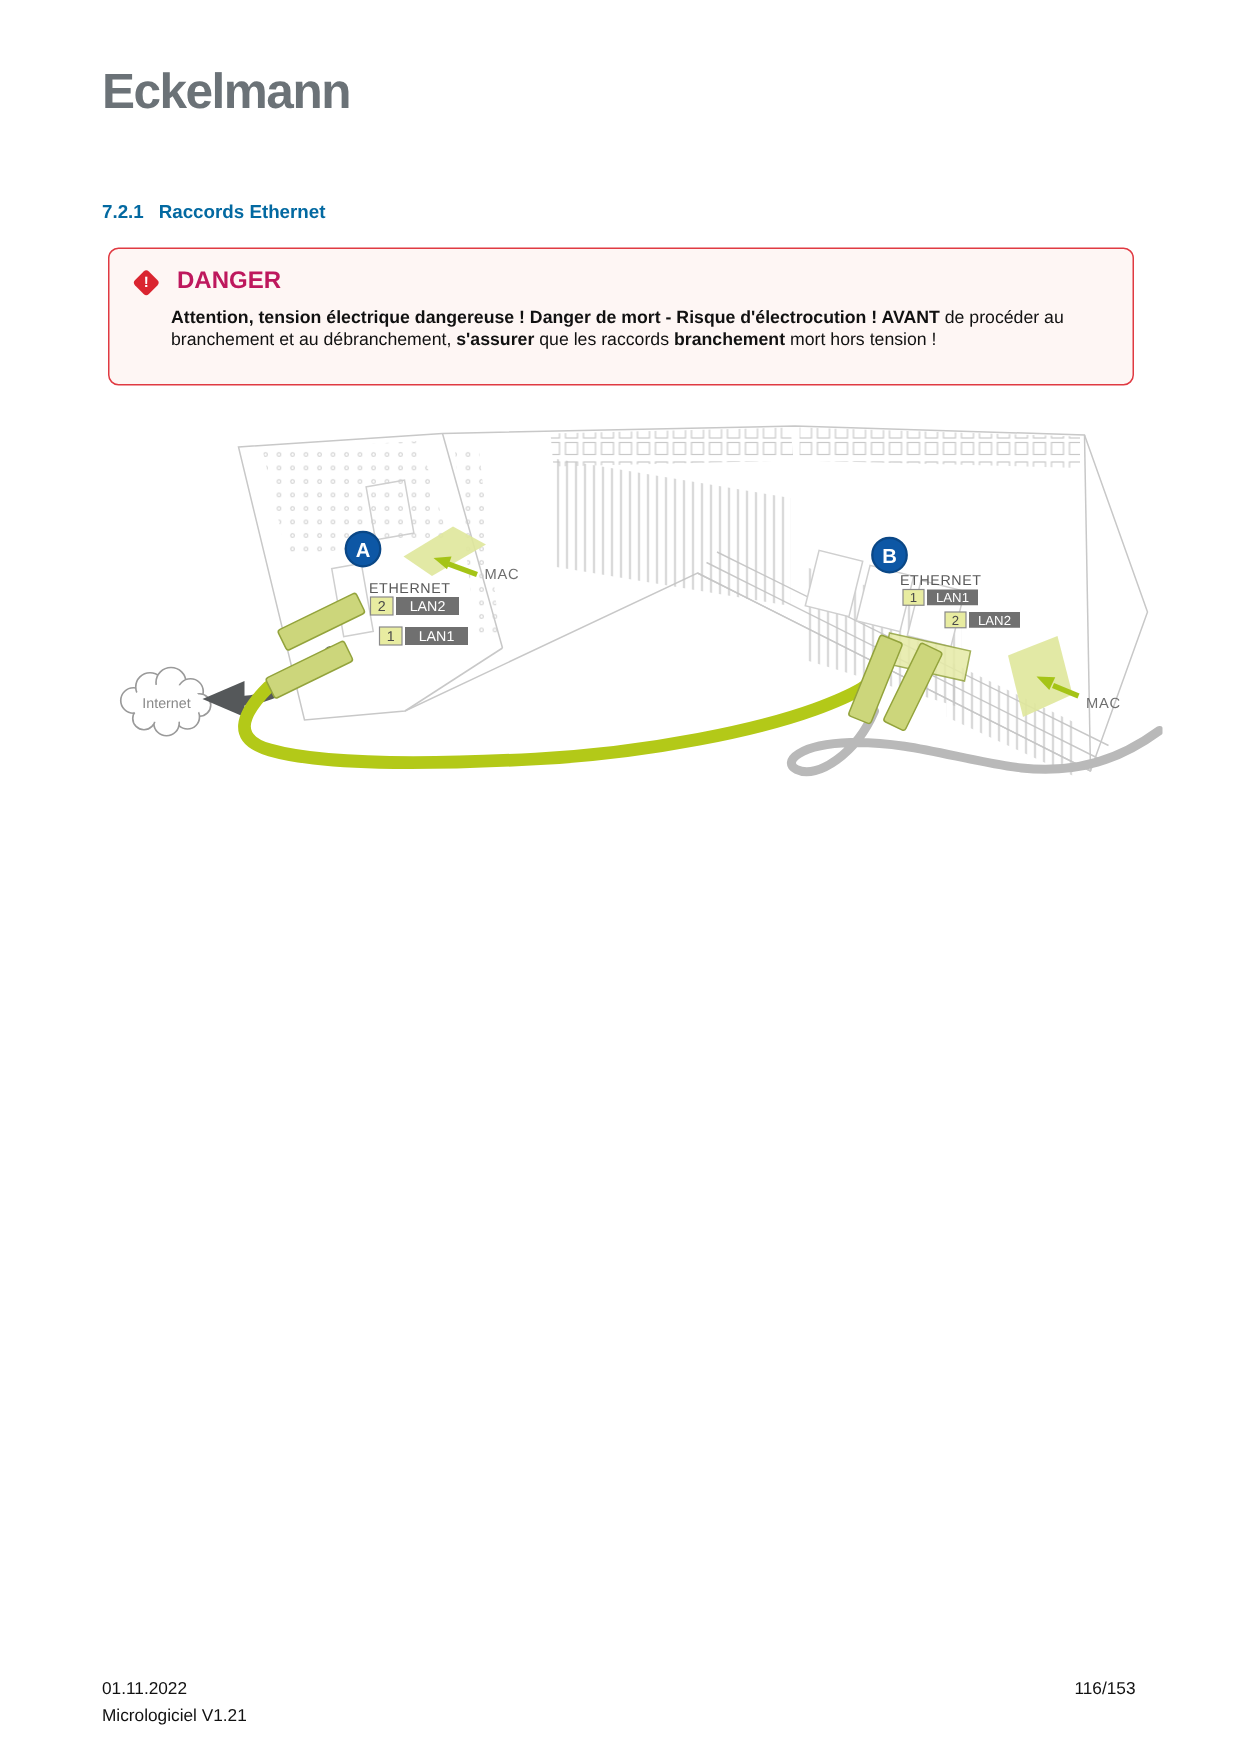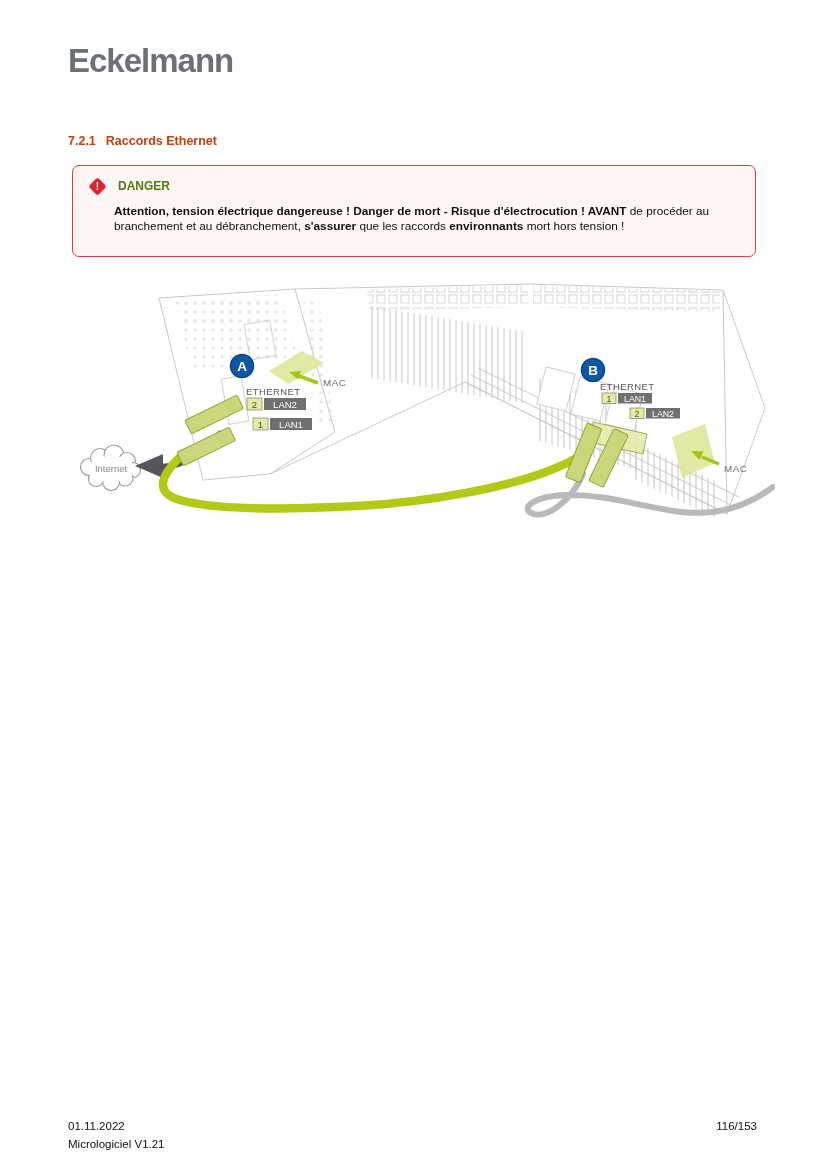--- a/index.html
+++ b/index.html
@@ -3,32 +3,32 @@
 <meta charset="utf-8">
 <style>
   * { margin:0; padding:0; box-sizing:border-box; }
   html,body { width:827px; height:1169px; background:#fff;
               font-family:"Liberation Sans", sans-serif; color:#000; }
   #page { position:relative; width:827px; height:1169px; background:#fff; overflow:hidden; }
 
   .logo { position:absolute; left:68px; top:42px; font-size:33px; font-weight:bold;
           color:#6b7277; letter-spacing:-1px; }
 
-  .heading { position:absolute; left:68px; top:134px; font-size:12.5px; font-weight:bold; color:#c2410c; }
+  .heading { position:absolute; left:68px; top:134px; font-size:12.5px; font-weight:bold; color:#0369a1; }
   .heading .num { margin-right:10px; }
 
   .danger-box { position:absolute; left:72px; top:165px; width:684px; height:92px;
                 background:#fef6f4; border:1.5px solid #e03a42; border-radius:7px; }
   .danger-head { position:absolute; left:18px; top:13px; display:flex; align-items:center; }
   .danger-icon { width:13px; height:13px; background:#da2530; border-radius:2.5px;
                  transform:rotate(45deg); position:relative; margin-right:14px; }
   .danger-icon span { position:absolute; left:0; top:0; width:13px; height:13px;
                  transform:rotate(-45deg); color:#fff; font-size:10px; font-weight:bold;
                  text-align:center; line-height:13px; }
-  .danger-title { font-size:12px; font-weight:bold; color:#4d7c0f; }
+  .danger-title { font-size:16px; font-weight:bold; color:#be185d; }
   .danger-body { position:absolute; left:41px; top:38px; width:632px;
                  font-size:11.8px; line-height:15.4px; color:#111; }
   .danger-body .b { font-weight:bold; }
 
   .figure { position:absolute; left:75px; top:282px; width:700px; height:245px; }
 
   .footer { position:absolute; left:68px; top:1120px; width:689px; font-size:11.5px; color:#111; }
   .footer .fl { position:absolute; left:0; top:0;margin-top:18px; }
   .footer .fc { position:absolute; left:0; width:100%; text-align:left; top:0; }
   .footer .fr { position:absolute; right:0; top:0; }
@@ -47,21 +47,21 @@
   </div>
 
   <div class="danger-box">
     <div class="danger-head">
       <div class="danger-icon">
           <span>!</span>
         </div>
       <div class="danger-title">DANGER</div>
     </div>
     <div class="danger-body">
-      <span class="b">Attention, tension électrique dangereuse ! Danger de mort - Risque d'électrocution ! AVANT</span><span> de procéder au branchement et au débranchement, </span><span class="b">s'assurer</span><span> que les raccords </span><span class="b">environnants</span><span> mort hors tension !</span>
+      <span class="b">Attention, tension électrique dangereuse ! Danger de mort - Risque d'électrocution ! AVANT</span><span> de procéder au branchement et au débranchement, </span><span class="b">s'assurer</span><span> que les raccords </span><span class="b">branchement</span><span> mort hors tension !</span>
     </div>
   </div>
 
   <div class="figure">
     <svg viewBox="0 0 700 245" width="700" height="245">
       <defs>
         <pattern id="dots" width="9" height="9" patternUnits="userSpaceOnUse">
           <circle cx="3" cy="3" r="1.2" fill="none" stroke="#cdcdcd" stroke-width="0.7"></circle>
         </pattern>
         <pattern id="comb" width="6" height="300" patternUnits="userSpaceOnUse">

